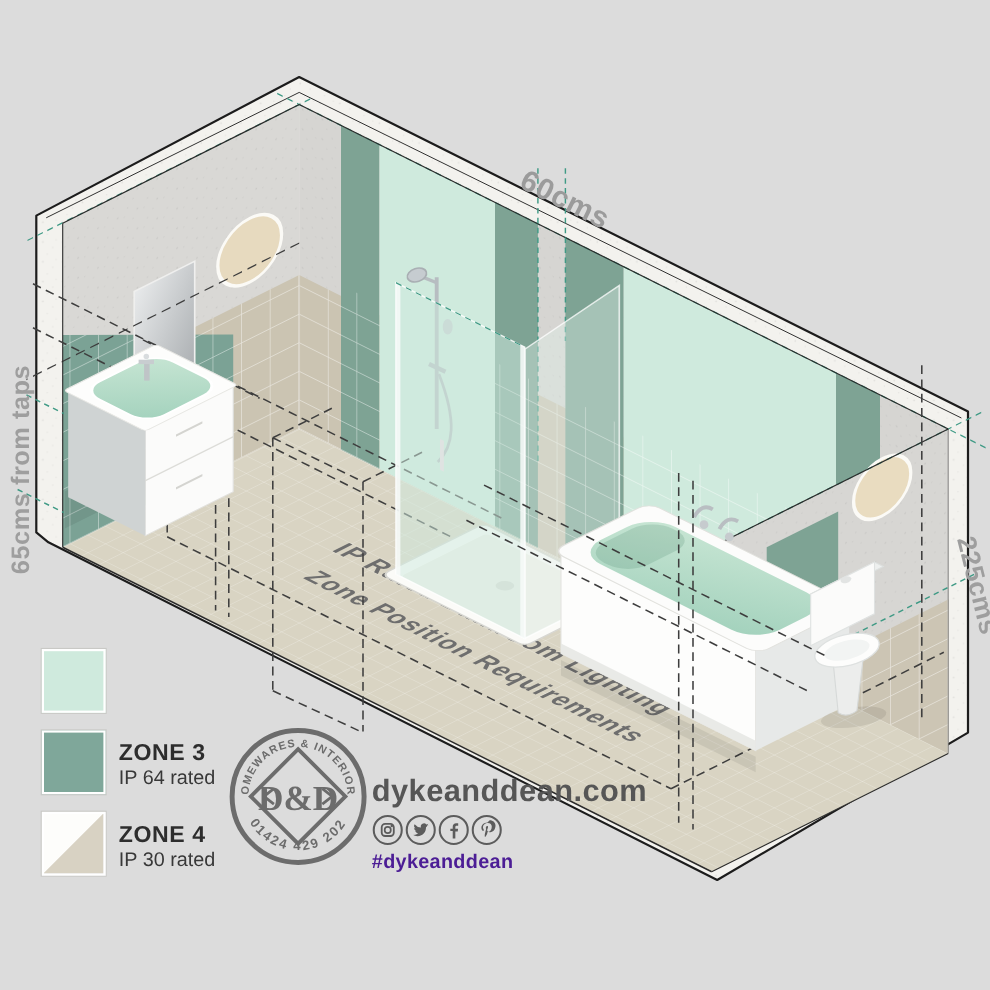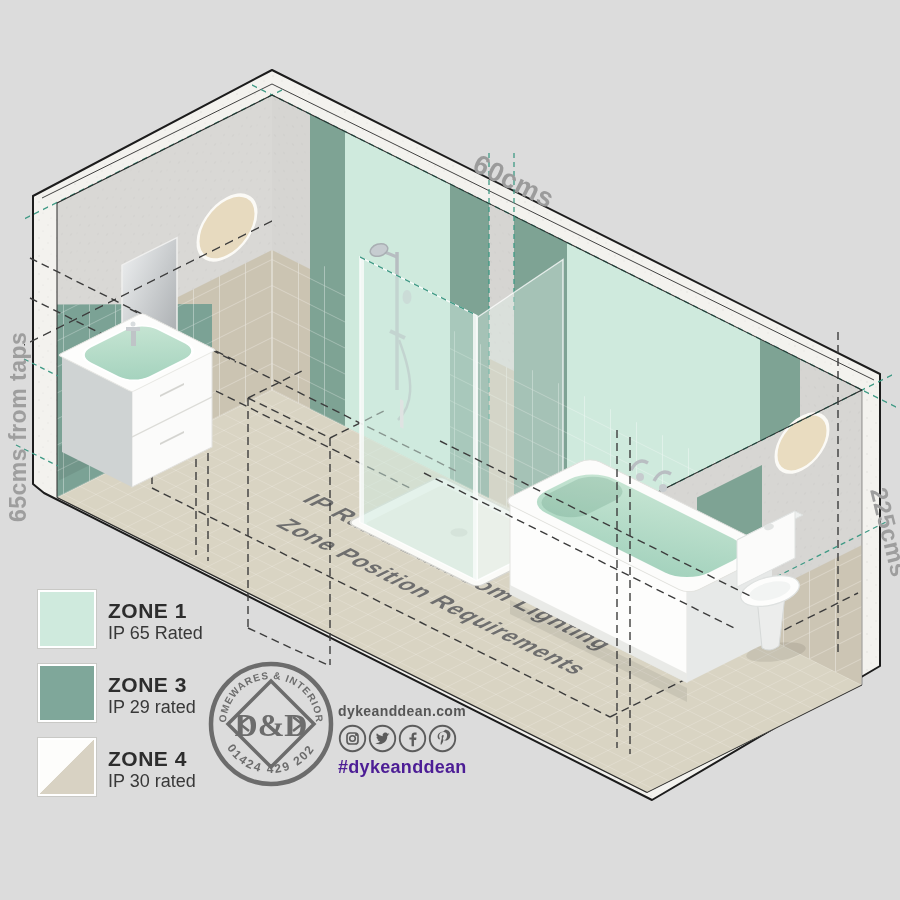--- a/index.html
+++ b/index.html
@@ -9,21 +9,21 @@
   
   .legend{position:absolute;left:38px;top:590px;}
   .legend-row{display:flex;align-items:flex-start;margin-bottom:16px;}
   .swatch{width:54px;height:54px;border:2px solid #ffffff;box-shadow:0 0 0 1px #c9c9c6;flex:0 0 auto;}
   .legend-text{margin-left:12px;padding-top:9px;}
   .zone-label{font-size:21px;font-weight:bold;color:#2d2d2d;letter-spacing:.5px;line-height:1.1;}
   .zone-rating{font-size:18px;color:#383838;line-height:1.25;}
   
   .logo-wrap{position:absolute;left:206px;top:656px;width:130px;height:136px;}
   .social{position:absolute;left:338px;top:703px;}
-  .website{font-size:14px;font-weight:bold;color:#565656;letter-spacing:.4px;}
+  .website{font-size:28px;font-weight:bold;color:#565656;letter-spacing:.4px;}
   .icons{display:flex;gap:1px;margin:5px 0 4px 0;}
   .hashtag{font-size:18px;font-weight:bold;color:#4c1d95;letter-spacing:.3px;}
   text{font-family:"Liberation Sans",sans-serif;}
   .serif{font-family:"Liberation Serif",serif;}
 </style>
 </head>
 <body>
 
 <div class="stage">
 
@@ -234,30 +234,26 @@
   <g>
     <text transform="translate(471,170) rotate(26.5)" font-size="27" font-weight="bold" fill="#9b9b9b" letter-spacing="0.5">60cms</text>
     <text transform="translate(26,522) rotate(-90)" font-size="23" font-weight="bold" fill="#9e9e9e" letter-spacing="0.5">65cms from taps</text>
     <text transform="translate(870,490) rotate(76)" font-size="24" font-weight="bold" fill="#9e9e9e" letter-spacing="0.5">225cms</text>
   </g>
 </svg>
 
 <div class="legend">
   <div class="legend-row">
     <div class="swatch" style="background: rgb(207, 234, 221);"></div>
-    <div class="legend-text">
-      <div class="zone-label">ZONE 1</div>
-      <div class="zone-rating">IP 65 Rated</div>
-    </div>
   </div>
   <div class="legend-row">
     <div class="swatch" style="background: rgb(127, 167, 154);"></div>
     <div class="legend-text">
       <div class="zone-label">ZONE 3</div>
-      <div class="zone-rating">IP 29 rated</div>
+      <div class="zone-rating">IP 64 rated</div>
     </div>
   </div>
   <div class="legend-row">
     <div class="swatch" style="background: linear-gradient(135deg, rgb(253, 253, 251) 49%, rgb(216, 210, 195) 50%);"></div>
     <div class="legend-text">
       <div class="zone-label">ZONE 4</div>
       <div class="zone-rating">IP 30 rated</div>
     </div>
   </div>
 </div>

